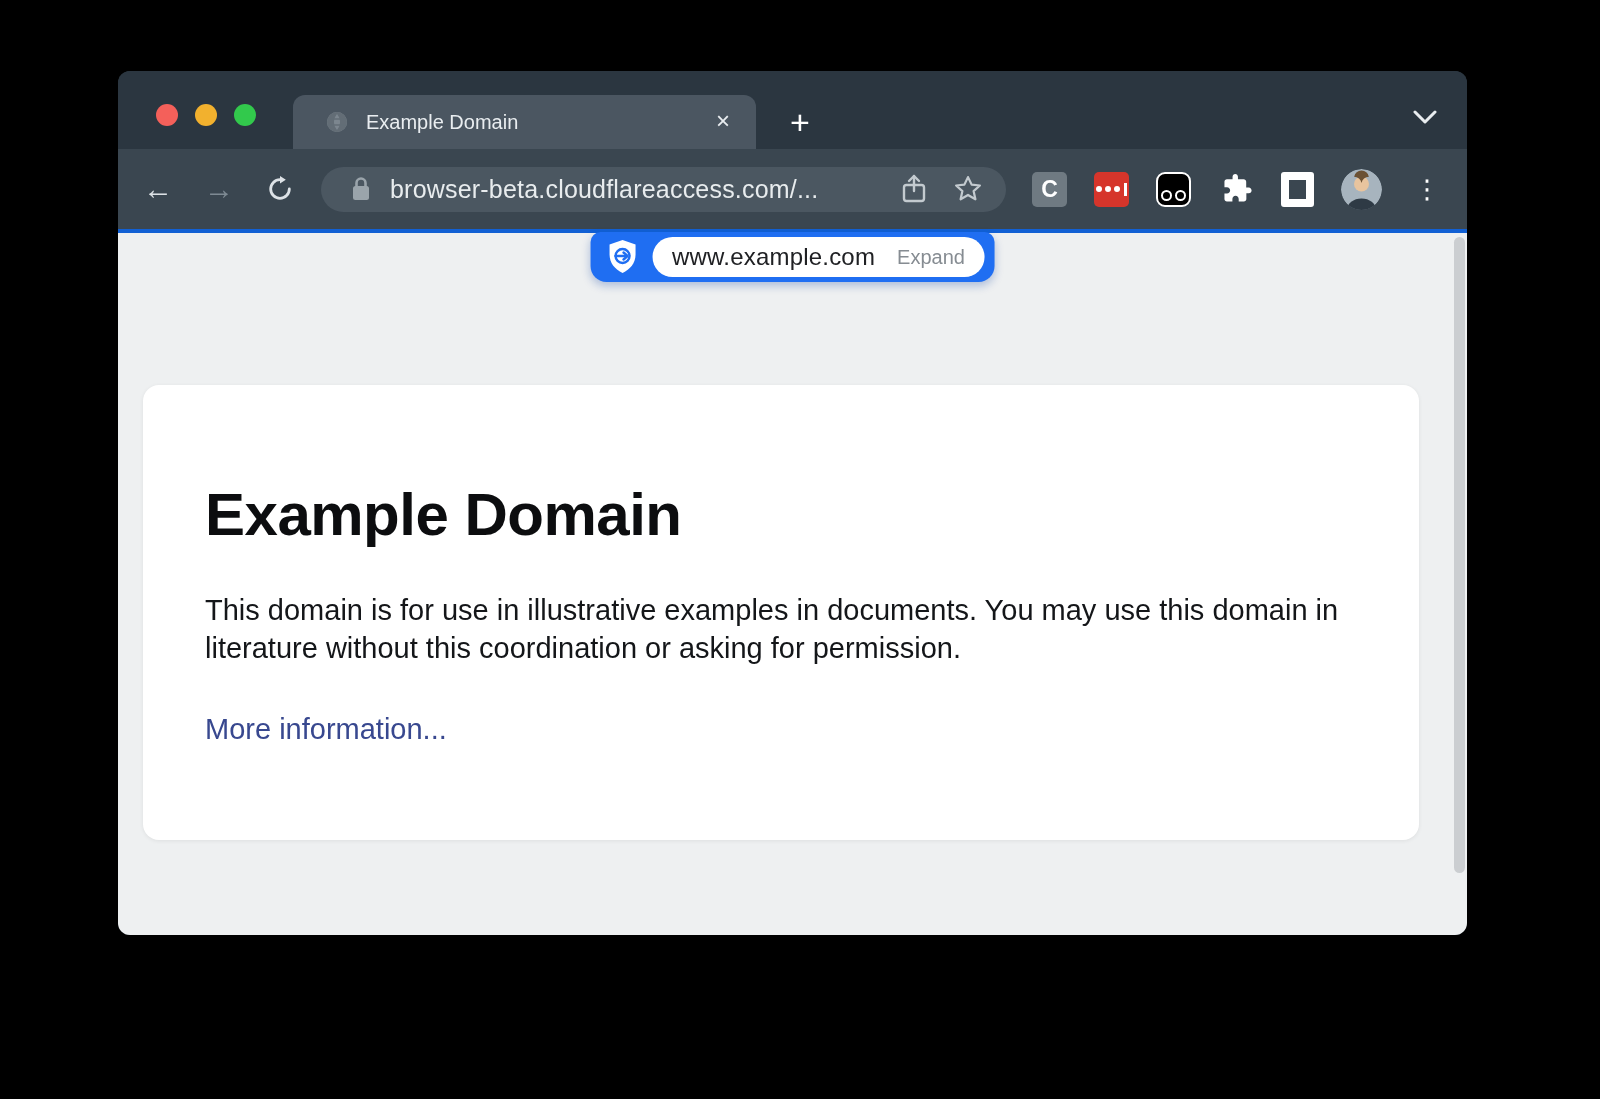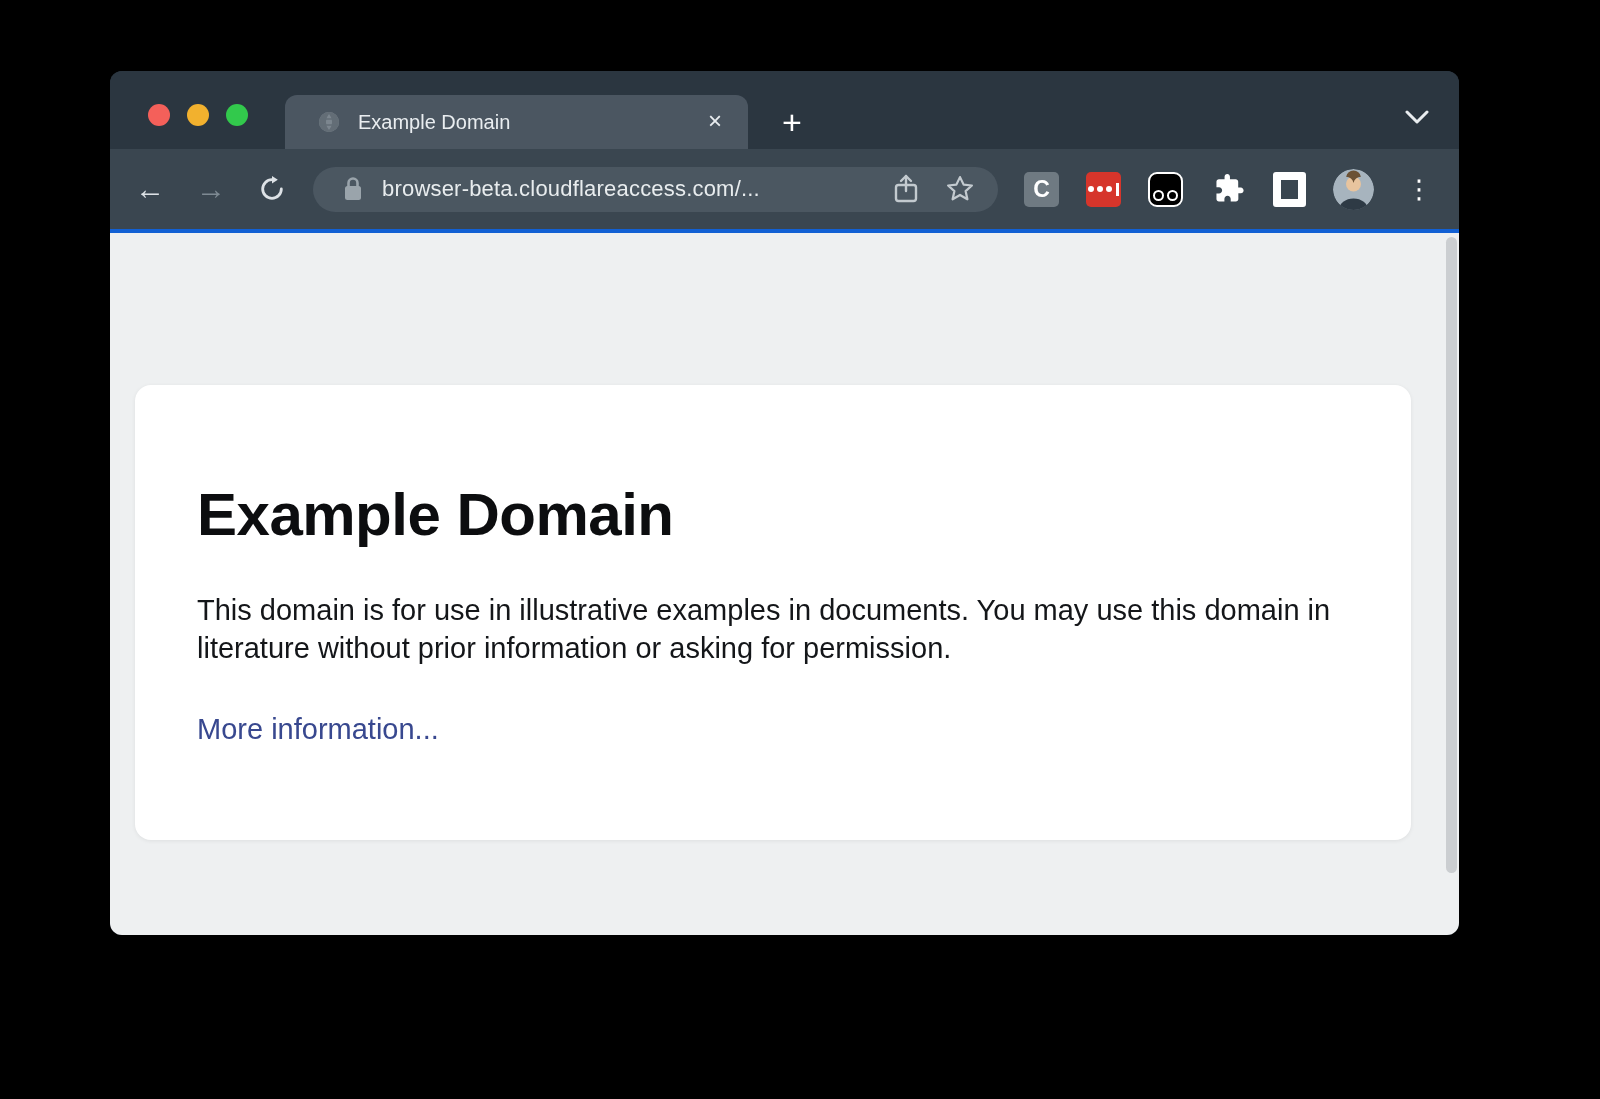--- a/index.html
+++ b/index.html
@@ -1,19 +1,19 @@
 <!DOCTYPE html>
 <html><head>
 <meta charset="utf-8">
 <style>
   * { margin:0; padding:0; box-sizing:border-box; }
   html,body { width:1600px; height:1099px; background:#000; overflow:hidden;
               font-family:"Liberation Sans", sans-serif; }
 
-  .window { position:absolute; left:110px; top:71px; width:1349px; height:864px;
+  .window { position:absolute; left:118px; top:71px; width:1349px; height:864px;
             border-radius:12px; overflow:hidden; background:#2b3640; }
 
   
   .tabstrip { position:relative; height:78px; background:#2b3640; }
   .traffic { position:absolute; top:33px; left:38px; display:flex; gap:17px; }
   .traffic span { width:22px; height:22px; border-radius:50%; display:block; }
   .tab { position:absolute; left:175px; top:24px; width:463px; height:54px;
          background:#4b5661; border-radius:12px 12px 0 0; display:flex;
          align-items:center; padding:0 18px; }
   .tab-favicon { width:24px; height:24px; margin-left:14px; opacity:.75; flex:0 0 auto; }
@@ -33,21 +33,21 @@
   .nav-btn { width:46px; height:46px; text-align:center; line-height:46px;
              font-size:30px; color:#dde2e6; cursor:pointer; flex:0 0 auto; }
   .nav-btn.back { margin-left:17px; }
   .nav-btn.fwd { color:#7e8a93; margin-left:15px; }
   .nav-btn.reload { margin-left:15px; display:flex; align-items:center; justify-content:center; }
 
   .urlbar { margin-left:18px; width:685px; height:45px; background:#4b5761;
             border-radius:23px; display:flex; align-items:center; padding:0 18px;
             flex:0 0 auto; cursor:text; }
   .lock { margin-left:12px; flex:0 0 auto; }
-  .url-text { color:#e8ecee; font-size:22px; margin-left:19px; flex:1 1 auto;
+  .url-text { color:#e8ecee; font-size:25px; margin-left:19px; flex:1 1 auto;
               white-space:nowrap; overflow:hidden; letter-spacing:.2px; }
   .urlbar .action { width:40px; height:40px; display:flex; align-items:center;
                     justify-content:center; cursor:pointer; flex:0 0 auto; margin-left:14px; }
 
   .ext-row { display:flex; align-items:center; margin-left:26px; gap:27px; }
   .badge { width:35px; height:35px; border-radius:5px; display:flex; align-items:center;
            justify-content:center; cursor:pointer; flex:0 0 auto; }
   .badge.c { background:#6f7a82; color:#fff; font-size:23px; font-weight:700; }
   .badge.lastpass { background:#d6352b; gap:3px; }
   .badge.lastpass i { width:6px; height:6px; border-radius:50%; background:#fff; display:block; }
@@ -179,23 +179,37 @@
         </svg>
       </div>
       <div class="menu-dots">⋮</div>
     </div>
   </div>
 
   <div class="loadline"></div>
 
   <div class="viewport">
 
+    <div class="iso-pill">
+      <span class="iso-shield">
+        <svg width="32" height="36" viewBox="0 0 32 36">
+          <path d="M16 1l13 4.5v10c0 8.5-5.5 15-13 18.5C8.5 30.5 3 24 3 15.5v-10z" fill="#fff"></path>
+          <circle cx="16" cy="17" r="7" fill="none" stroke="#1f6ef2" stroke-width="2.4"></circle>
+          <path d="M9 17h11" stroke="#1f6ef2" stroke-width="2.4" stroke-linecap="round"></path>
+          <path d="M17 13.5l4 3.5-4 3.5" fill="none" stroke="#1f6ef2" stroke-width="2.4" stroke-linecap="round" stroke-linejoin="round"></path>
+        </svg>
+      </span>
+      <span class="iso-inner">
+        <span class="iso-domain">www.example.com</span>
+        <span class="iso-expand">Expand</span>
+      </span>
+    </div>
 
     <div class="card">
       <h1>Example Domain</h1>
-      <p>This domain is for use in illustrative examples in documents. You may use this domain in literature without prior information or asking for permission.</p>
+      <p>This domain is for use in illustrative examples in documents. You may use this domain in literature without this coordination or asking for permission.</p>
       <a>More information...</a>
     </div>
 
     <div class="scrollbar"></div>
   </div>
 
 </div>
 
 </body></html>

